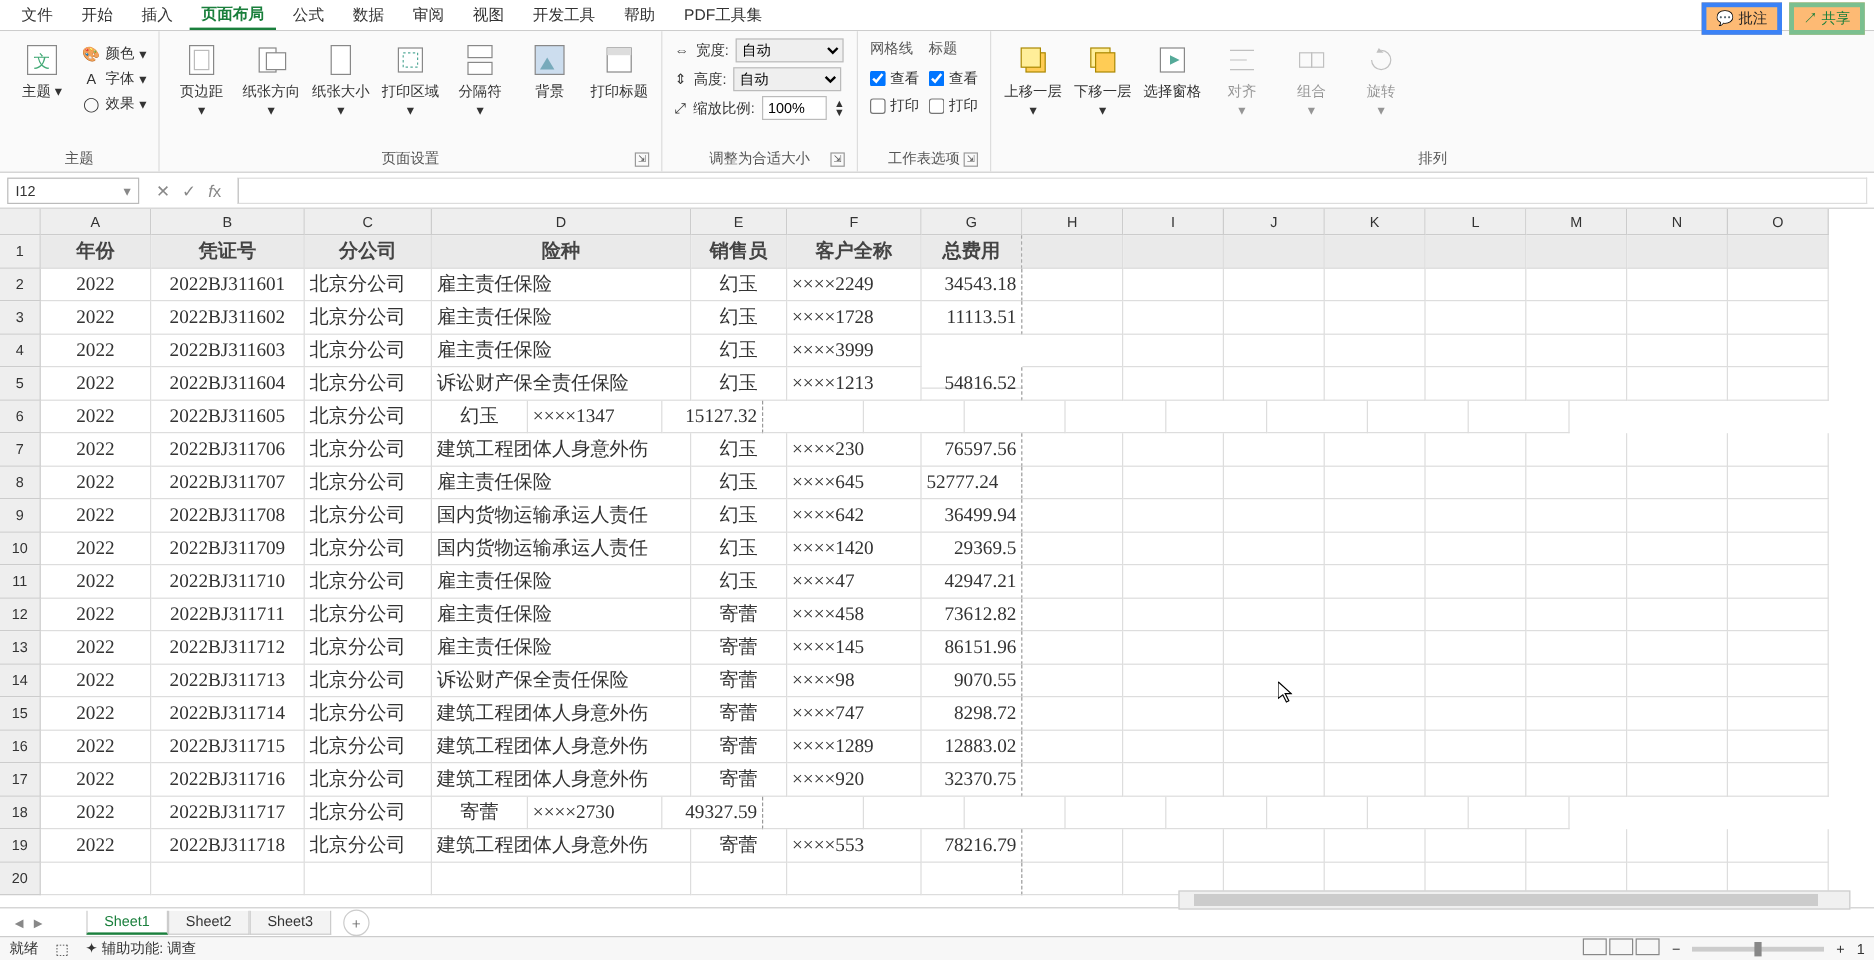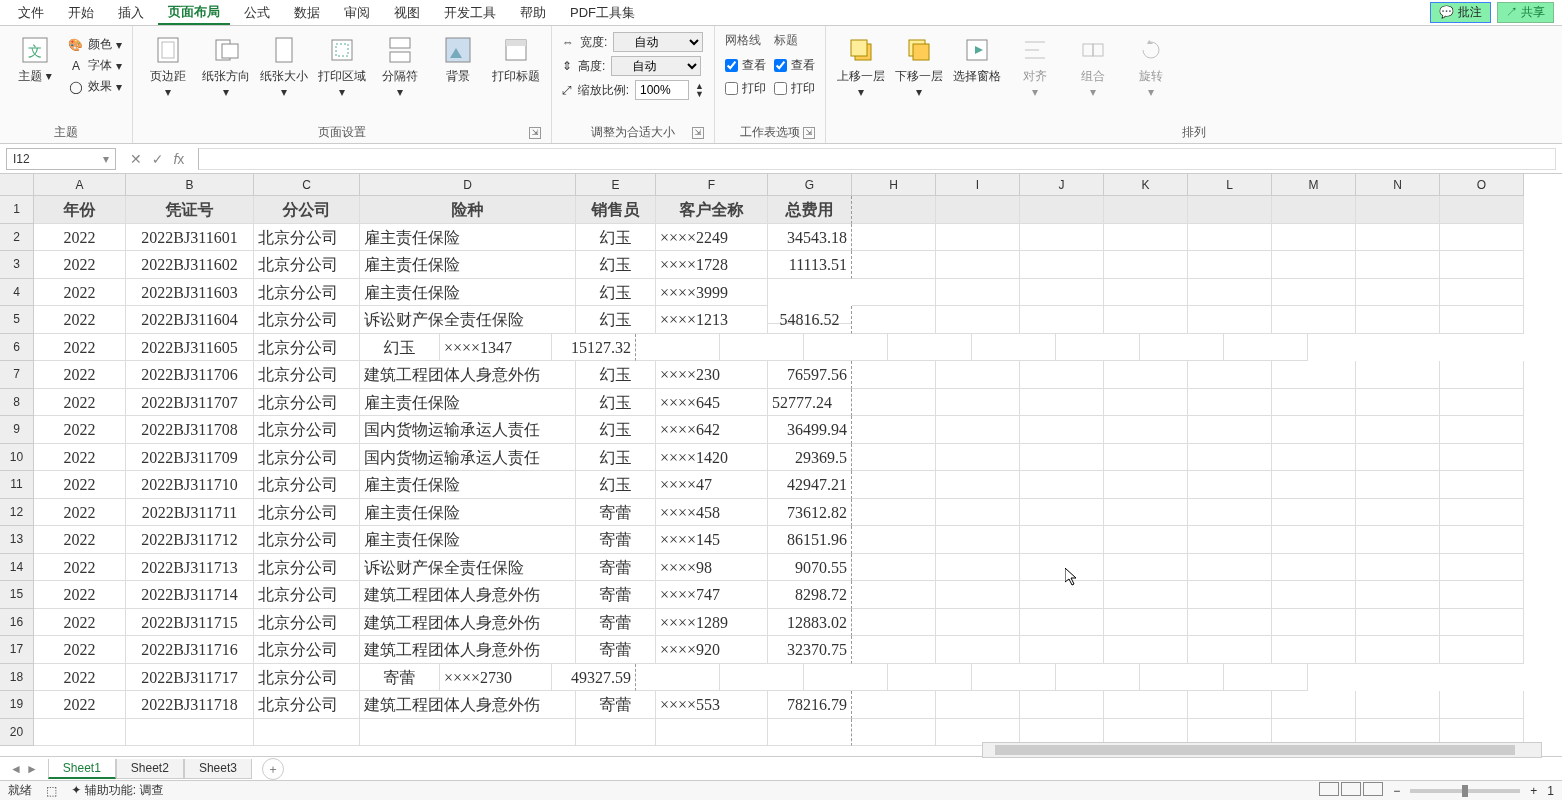--- a/index.html
+++ b/index.html
@@ -3,39 +3,39 @@
 <meta charset="utf-8">
 <style>
 * { margin: 0; padding: 0; box-sizing: border-box; font-family: "Microsoft YaHei", "SimSun", Arial, sans-serif; }
 body { background: #fff; font-size: 12px; color: #333; overflow: hidden; width: 1562px; height: 800px; position: relative; }
 
 
 .menubar { display: flex; align-items: center; height: 26px; border-bottom: 1px solid #ccc; padding: 0 8px; gap: 4px; }
 .menubar .menu-item { padding: 2px 10px; font-size: 13px; cursor: pointer; }
 .menubar .menu-item.active { color: #1a7f3c; border-bottom: 2px solid #1a7f3c; font-weight: bold; }
 .top-right { position: absolute; right: 8px; top: 2px; display: flex; gap: 6px; }
-.top-right .btn { border: 1px solid #3b82f6; padding: 1px 8px; background: #86efac; font-size: 12px; }
+.top-right .btn { border: 4px solid #3b82f6; padding: 1px 8px; background: #fdba74; font-size: 12px; }
 .btn.comment { color: #222; }
 .btn.share { color: #1a7f3c; border-color: #7bbf8f; }
 
 
 .ribbon { display: flex; height: 118px; border-bottom: 1px solid #ccc; background: #fafafa; }
 .ribbon-group { border-right: 1px solid #ddd; padding: 4px 10px 2px; display: flex; flex-direction: column; justify-content: space-between; }
 .ribbon-group-body { display: flex; align-items: flex-start; gap: 8px; flex: 1; }
 .ribbon-group-label { text-align: center; font-size: 12px; color: #555; padding-top: 2px; position: relative; }
 .ribbon-group-label .launcher { position: absolute; right: 0; bottom: 2px; width: 12px; height: 12px; border: 1px solid #999; font-size: 8px; line-height: 10px; cursor: pointer; }
 .rbtn { display: flex; flex-direction: column; align-items: center; justify-content: flex-start; min-width: 50px; padding-top: 4px; cursor: pointer; }
 .rbtn .ico { width: 32px; height: 32px; display: flex; align-items: center; justify-content: center; }
 .rbtn .lbl { font-size: 12px; margin-top: 2px; text-align: center; }
 .mini-stack { display: flex; flex-direction: column; gap: 4px; padding-top: 6px; }
 .mini-row { display: flex; align-items: center; gap: 4px; font-size: 12px; }
 .mini-row .mini-ico { width: 16px; height: 16px; display: inline-flex; align-items: center; justify-content: center; }
 .size-grp { display: flex; flex-direction: column; gap: 4px; padding-top: 2px; }
 .size-row { display: flex; align-items: center; gap: 6px; font-size: 12px; }
-.size-row select, .size-row input { font-size: 12px; height: 20px; border: 1px solid #bbb; padding-left: 16px; }
+.size-row select, .size-row input { font-size: 12px; height: 20px; border: 1px solid #bbb; }
 .size-row select { width: 90px; }
 .size-row input { width: 54px; text-align: left; padding-left: 4px; }
 .chk-col { display: flex; flex-direction: column; gap: 6px; padding-top: 2px; font-size: 12px; }
 .chk-col .hdr { font-size: 12px; color: #555; margin-bottom: 2px; }
 .chk-col label { display: flex; align-items: center; gap: 4px; }
 
 
 .formula-bar { display: flex; align-items: center; height: 30px; border-bottom: 1px solid #ccc; padding: 0 6px; gap: 6px; }
 .name-box { width: 110px; height: 22px; border: 1px solid #bbb; display: flex; align-items: center; padding: 0 6px; font-size: 12px; justify-content: space-between; }
 .fx-btns { display: flex; gap: 10px; color: #888; font-size: 14px; padding: 0 8px; }
@@ -51,21 +51,21 @@
 .cells { position: absolute; left: 34px; top: 22px; }
 .cells .row { display: flex; height: 27.5px; }
 .cells .cell { border-right: 1px solid #ddd; border-bottom: 1px solid #ddd; line-height: 27px; font-size: 16px; padding: 0 4px; overflow: hidden; white-space: nowrap; font-family: "SimSun", serif; }
 .cells .row.hdr .cell { background: #eaeaea; font-weight: bold; text-align: center; color: #444; }
 .print-edge { border-right: 1px dashed #999 !important; }
 .cursor-ptr { position: absolute; width: 12px; height: 18px; pointer-events: none; }
 
 
 .sheet-bar { position: absolute; bottom: 20px; left: 0; right: 0; height: 24px; border-top: 1px solid #ccc; display: flex; align-items: center; }
 .sheet-nav { display: flex; gap: 4px; padding: 0 10px; color: #888; }
-.sheet-tabs { display: flex; }
+.sheet-tabs { display: flex; margin-left: 24px; }
 .sheet-tab { padding: 2px 14px; border: 1px solid #ccc; border-top: none; background: #f3f3f3; font-size: 12px; cursor: pointer; }
 .sheet-tab.active { background: #fff; border-bottom: 2px solid #1a7f3c; color: #1a7f3c; }
 .add-sheet { width: 22px; height: 22px; border: 1px solid #ccc; border-radius: 50%; margin-left: 10px; text-align: center; line-height: 20px; cursor: pointer; color: #666; }
 .hscroll { position: absolute; right: 20px; bottom: 22px; width: 560px; height: 16px; background: #f0f0f0; border: 1px solid #ccc; }
 .hscroll .thumb { position: absolute; left: 12px; top: 2px; width: 520px; height: 10px; background: #ccc; }
 
 
 .status-bar { position: absolute; bottom: 0; left: 0; right: 0; height: 20px; border-top: 1px solid #ccc; display: flex; align-items: center; padding: 0 8px; font-size: 12px; background: #f7f7f7; justify-content: space-between; }
 .status-left { display: flex; gap: 14px; align-items: center; }
 .status-right { display: flex; gap: 10px; align-items: center; }
@@ -424,21 +424,21 @@
         <div class="cell" style="width: 84px;"></div>
         <div class="cell" style="width: 84px;"></div>
       </div>
       <div class="row">
         <div class="cell" style="width: 92px; text-align: center;">2022</div>
         <div class="cell" style="width: 128px; text-align: center;">2022BJ311604</div>
         <div class="cell" style="width: 106px; text-align: left;">北京分公司</div>
         <div class="cell" style="width: 216px; text-align: left;">诉讼财产保全责任保险</div>
         <div class="cell" style="width: 80px; text-align: center;">幻玉</div>
         <div class="cell" style="width: 112px; text-align: left;">××××1213</div>
-        <div class="cell print-edge" style="width: 84px; text-align: center;">54816.52</div>
+        <div class="cell print-edge" style="width: 84px; text-align: right;">54816.52</div>
         <div class="cell" style="width: 84px;"></div>
         <div class="cell" style="width: 84px;"></div>
         <div class="cell" style="width: 84px;"></div>
         <div class="cell" style="width: 84px;"></div>
         <div class="cell" style="width: 84px;"></div>
         <div class="cell" style="width: 84px;"></div>
         <div class="cell" style="width: 84px;"></div>
         <div class="cell" style="width: 84px;"></div>
       </div>
       <div class="row">

